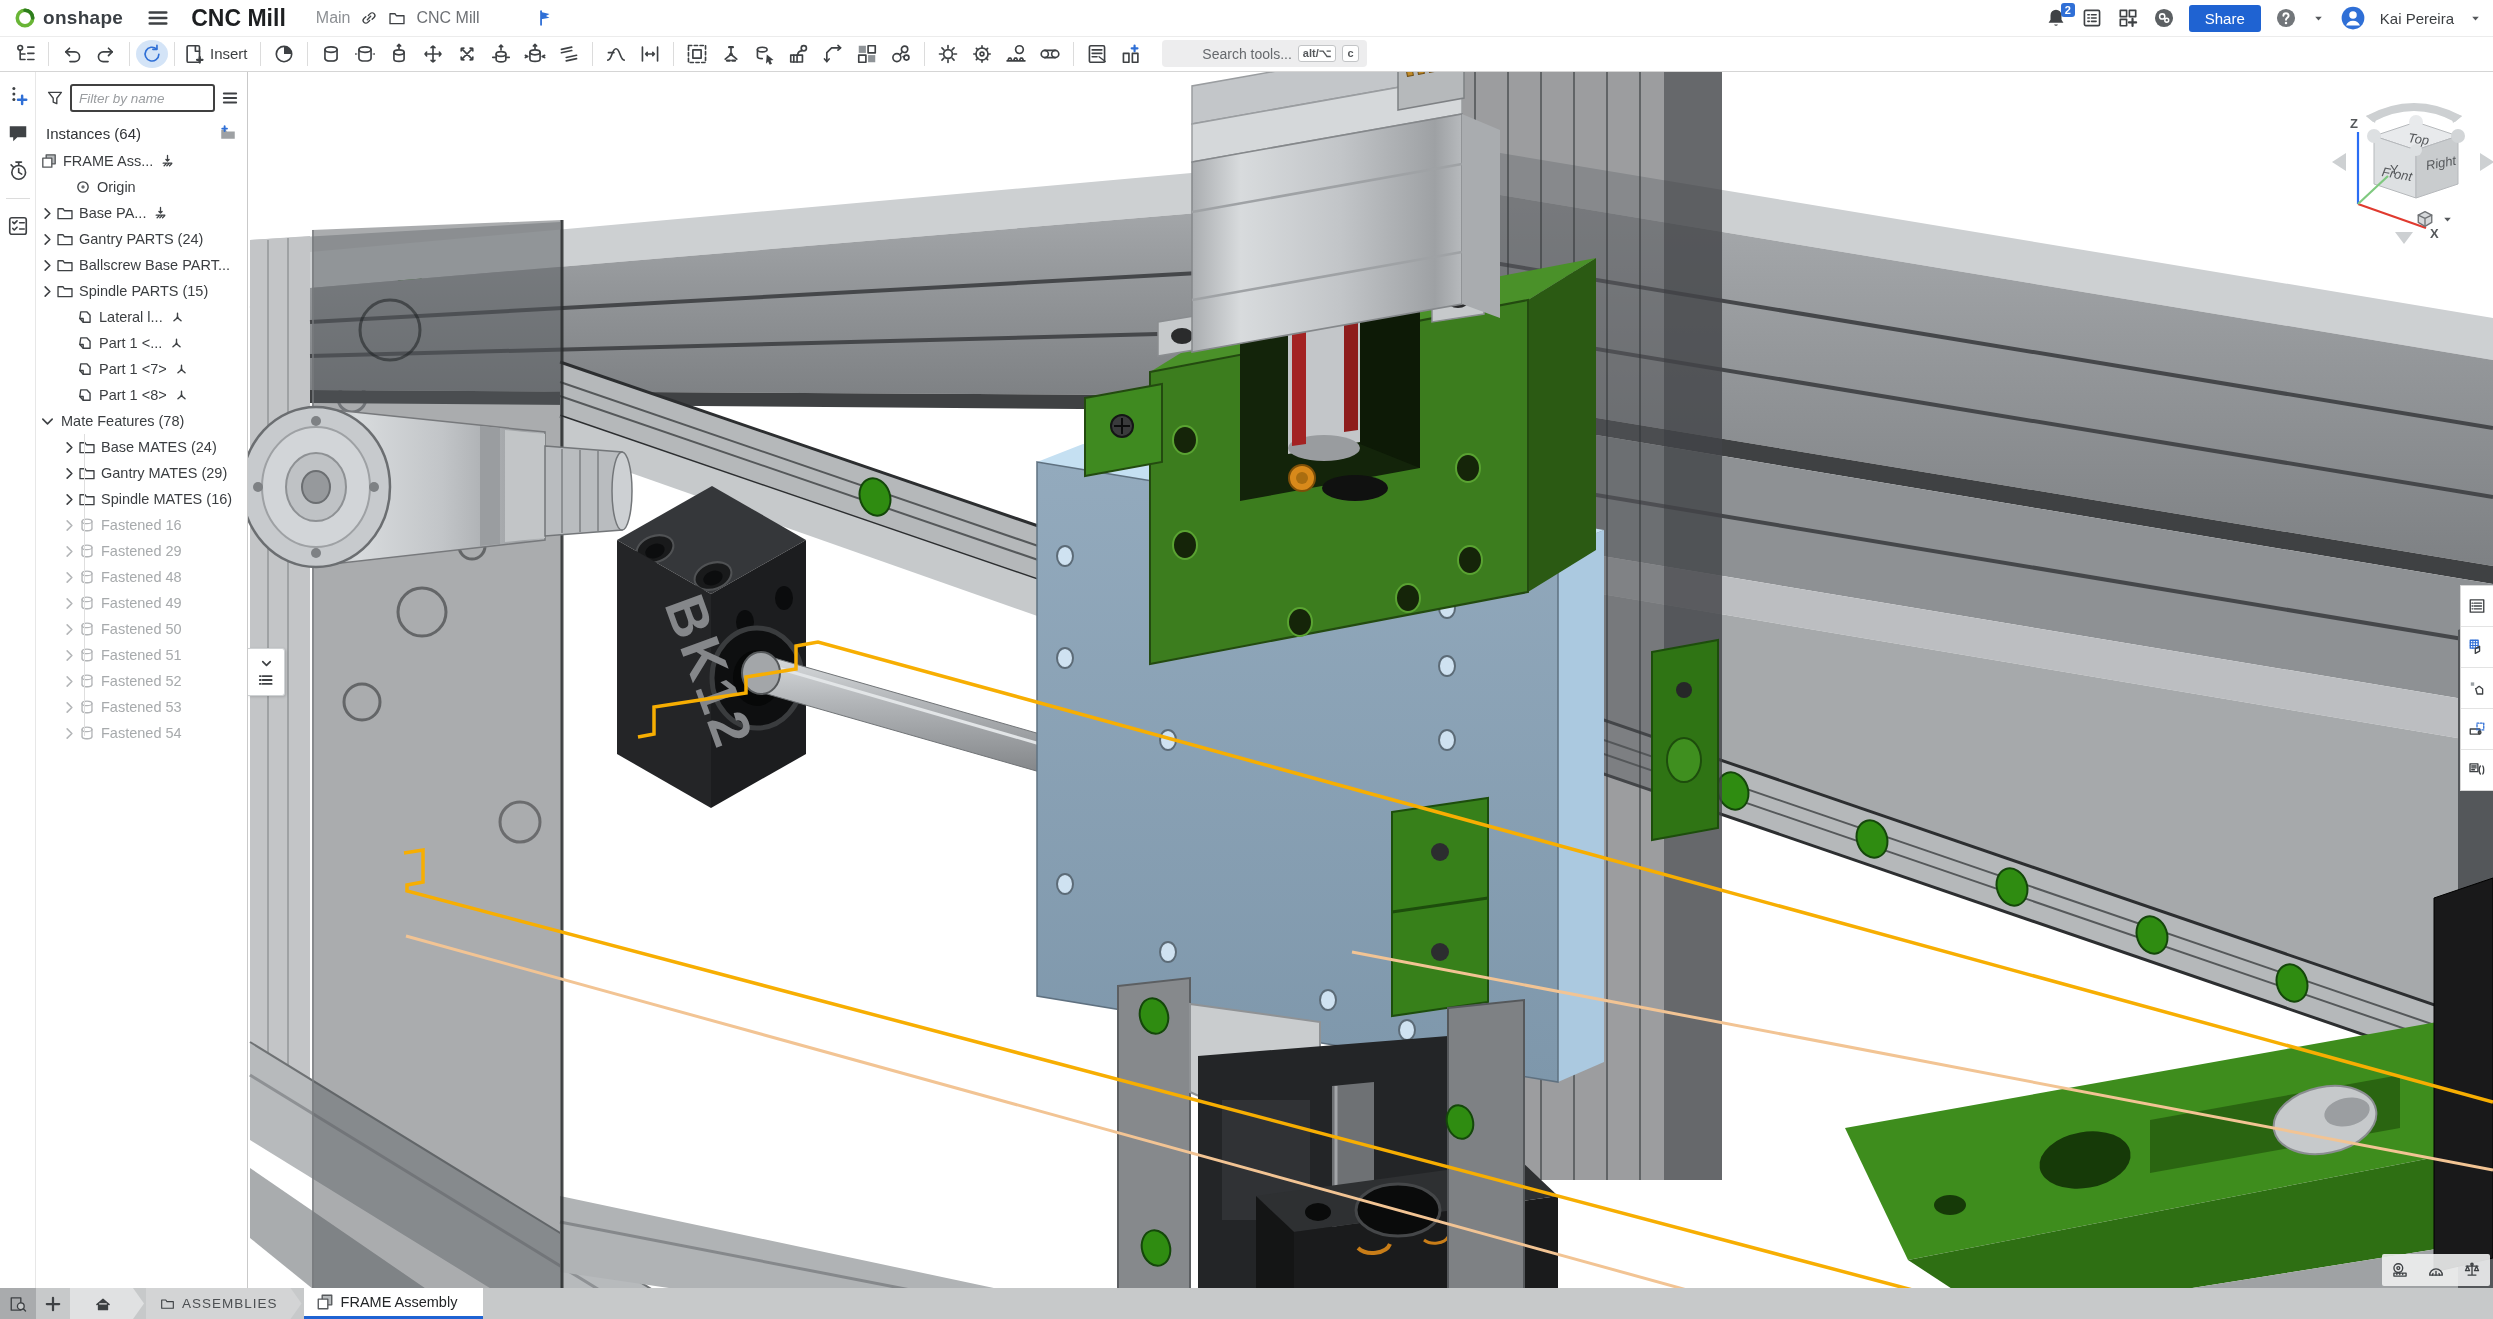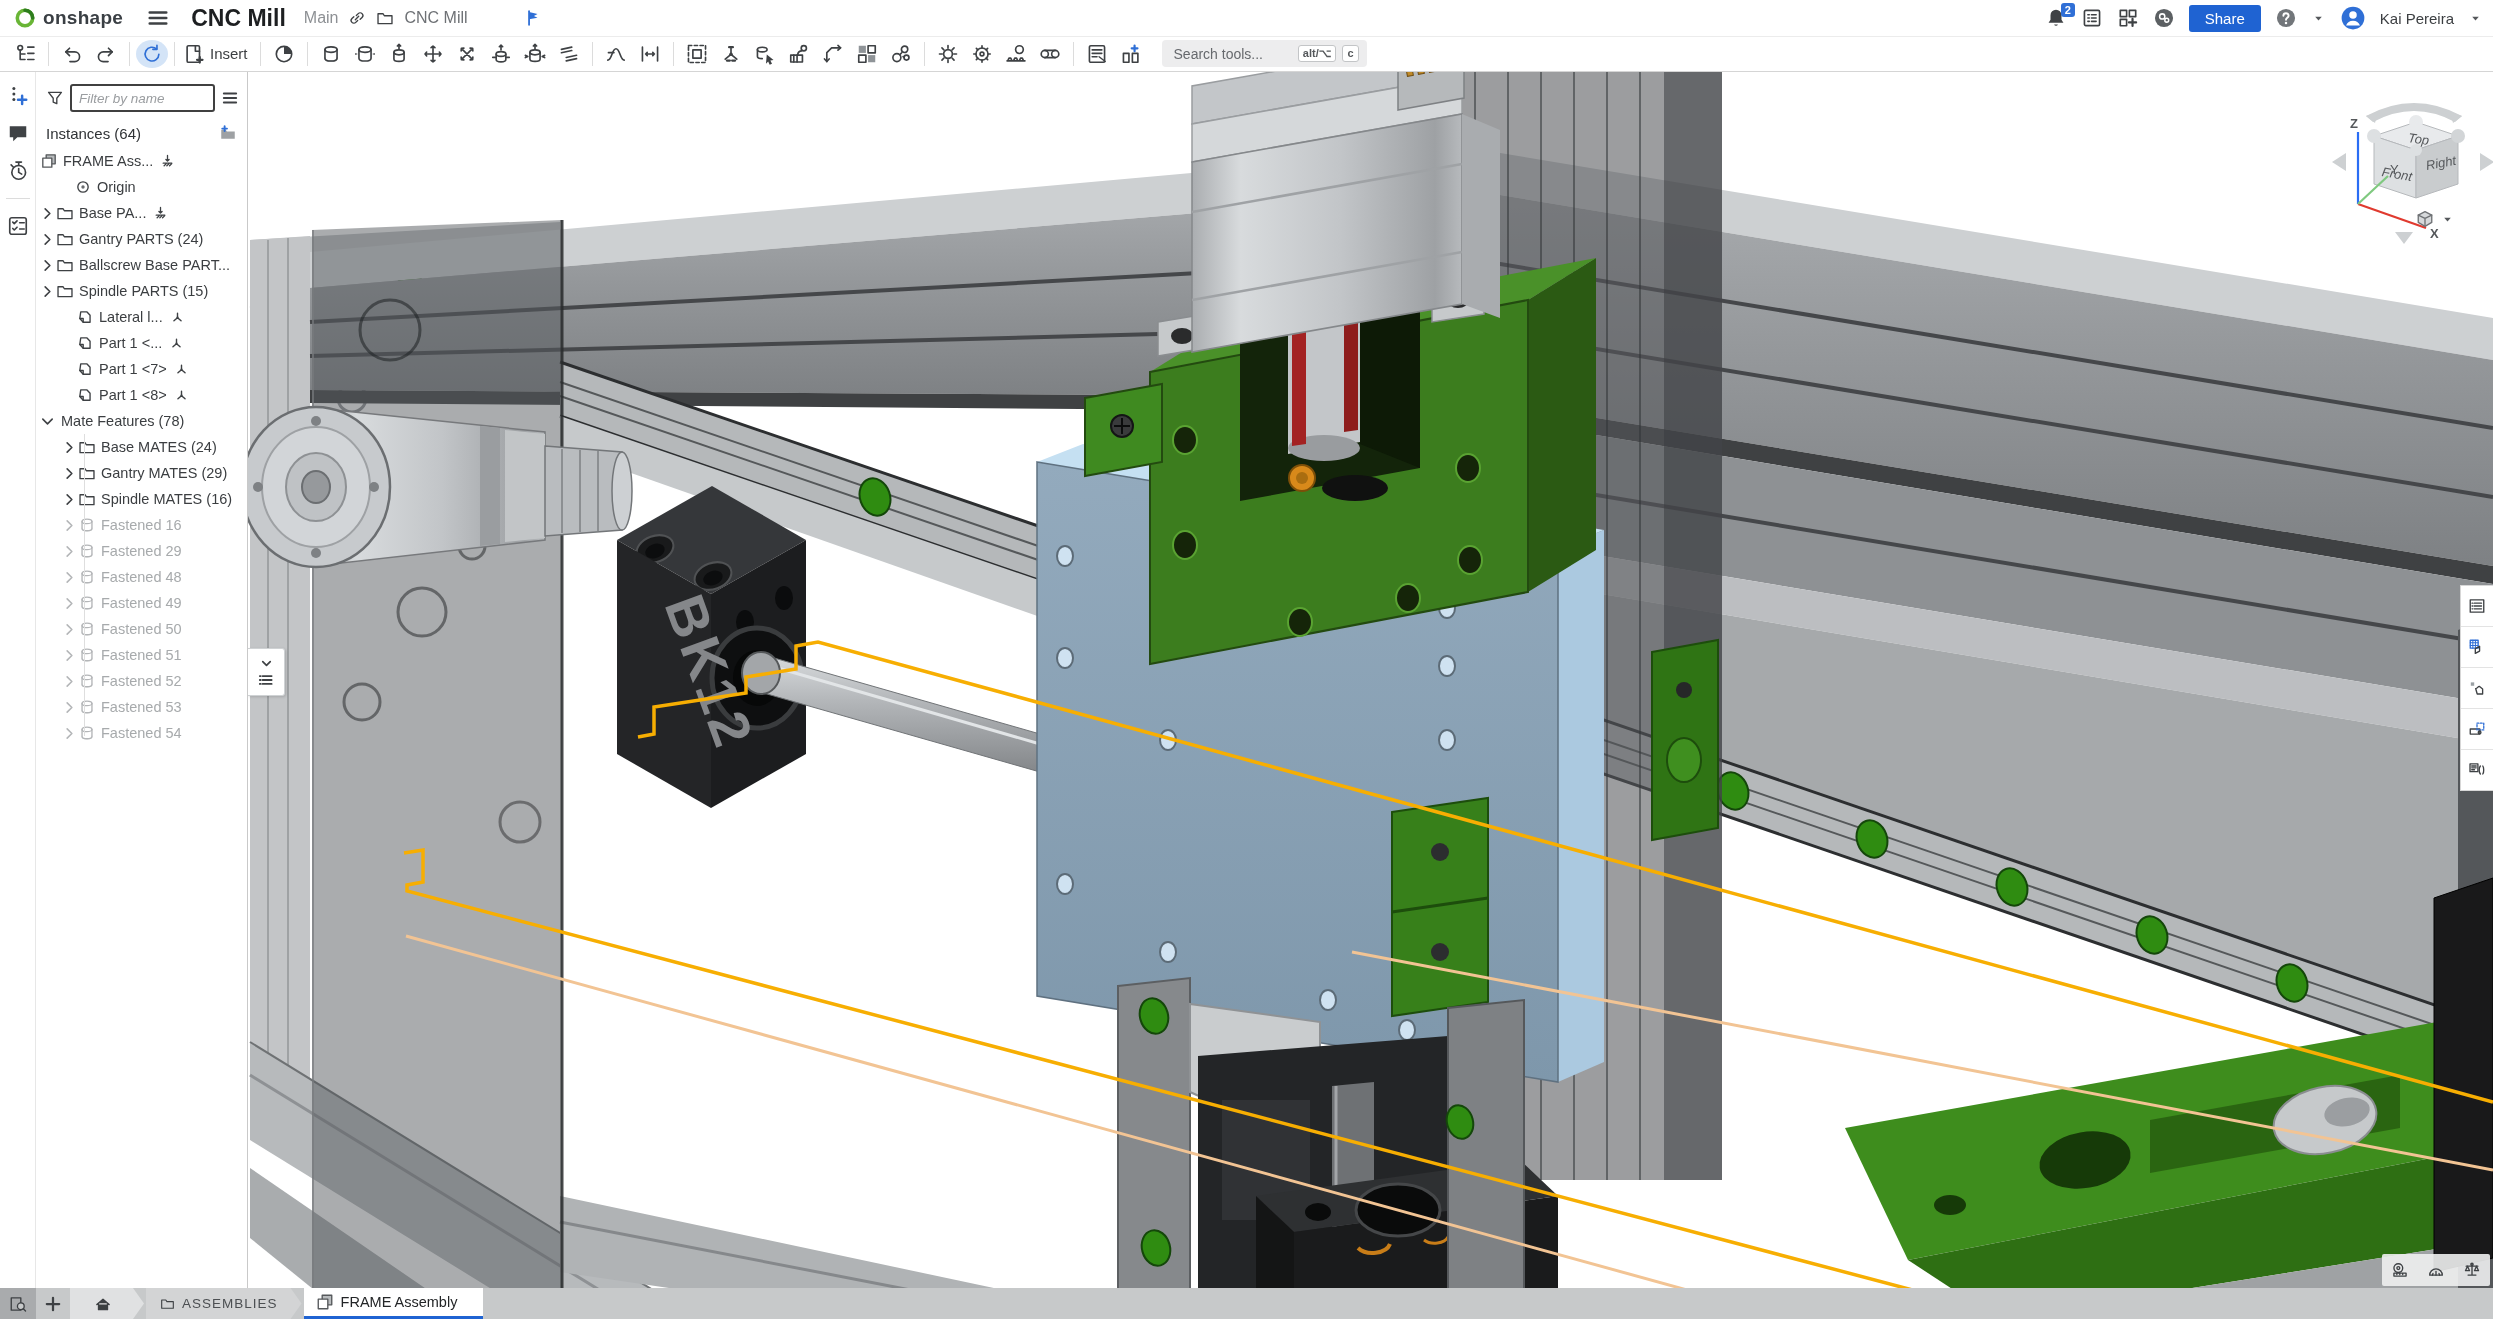--- a/index.html
+++ b/index.html
@@ -13,41 +13,41 @@
   svg.ic.sm{width:18px;height:18px;}
   svg.ic.xs{width:15px;height:15px;}
 
   
   #header{position:absolute;left:0;top:0;width:100%;height:36px;background:#fff;
           display:flex;align-items:center;border-bottom:1px solid #ececec;z-index:30;}
   #header .left{display:flex;align-items:center;gap:10px;padding-left:14px;}
   .logo-wrap{display:flex;align-items:center;gap:7px;}
   .logo-text{font-size:19px;color:#3a3f44;font-weight:600;letter-spacing:.3px;}
   .doc-title{font-size:23px;font-weight:700;color:#1d1f21;margin-left:12px;}
-  .ws-name{font-size:16px;color:#8d9094;margin-left:8px;}
+  .ws-name{font-size:16px;color:#8d9094;margin-left:20px;}
   .crumb-name{font-size:16px;color:#6e7175;}
   #header .right{position:absolute;right:10px;top:0;height:36px;display:flex;align-items:center;gap:14px;}
   .hbtn{position:relative;display:flex;align-items:center;justify-content:center;cursor:pointer;}
   .badge{position:absolute;top:-4px;right:-8px;background:#2f6fd6;color:#fff;font-size:11px;
          line-height:14px;padding:0 4px;border-radius:3px;font-weight:700;}
   .share-btn{background:#1f63d2;color:#fff;font-size:15px;padding:5px 16px;border-radius:3px;
              border:none;font-family:inherit;cursor:pointer;}
   .user-name{font-size:15px;color:#3c3f42;}
 
   
   #toolbar{position:absolute;left:0;top:36px;width:100%;height:36px;background:#fff;
            border-bottom:1px solid #d5d5d5;display:flex;align-items:center;z-index:29;padding-left:8px;box-sizing:border-box;}
   .tbtn{height:30px;min-width:30px;display:flex;align-items:center;justify-content:center;
         border-radius:3px;cursor:pointer;gap:5px;padding:0 2px;}
   .tsep{width:1px;height:24px;background:#dcdcdc;margin:0 6px;flex:none;}
   .tlabel{font-size:15px;color:#3c3f42;padding-right:4px;}
   .tbtn.sync{background:#d4e4f7;border-radius:50%;width:28px;height:28px;min-width:28px;}
   .tbtn.sync svg{stroke:#2f6fd6;}
   .search-tools{margin-left:14px;display:flex;align-items:center;gap:6px;background:#ededee;
-                border-radius:4px;height:27px;padding:0 8px 0 12px;width:185px;cursor:text;}
+                border-radius:4px;height:27px;padding:0 8px 0 12px;width:185px;cursor:text;text-align:right;}
   .search-tools .ph{font-size:14px;color:#66696d;flex:1;white-space:nowrap;}
   .kbd{background:#fff;border:1px solid #c3c5c7;border-radius:3px;font-size:11px;color:#55585b;
        padding:1px 4px;line-height:13px;white-space:nowrap;font-weight:bold;}
 
   
   #left-rail{position:absolute;left:0;top:72px;width:36px;height:1216px;background:#fff;
              border-right:1px solid #e7e7e7;display:flex;flex-direction:column;align-items:center;
              padding-top:10px;gap:12px;z-index:25;box-sizing:border-box;}
   .rail-divider{width:24px;height:1px;background:#dcdcdc;margin:2px 0;}
   .rail-btn{width:26px;height:26px;display:flex;align-items:center;justify-content:center;cursor:pointer;border-radius:3px;}

